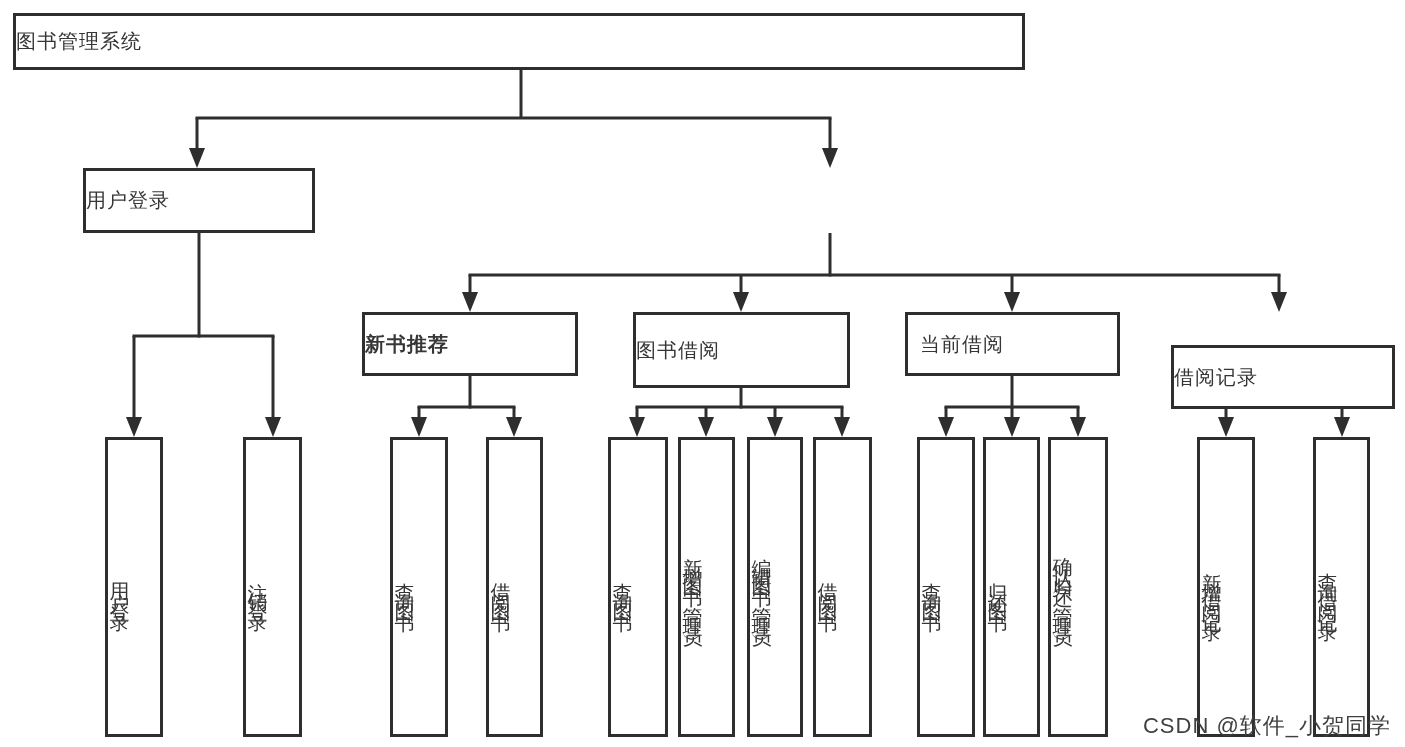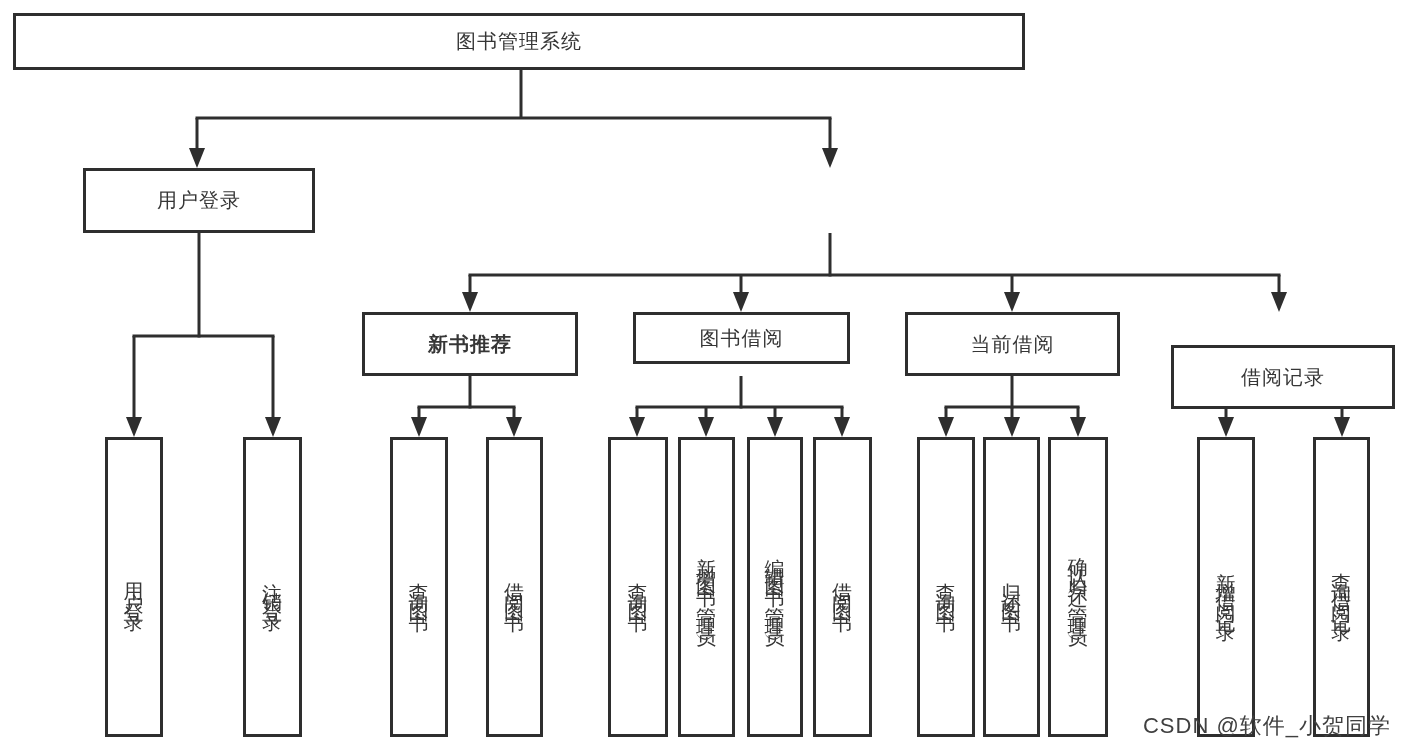--- a/index.html
+++ b/index.html
@@ -5,21 +5,21 @@
   html, body { margin:0; padding:0; background:#ffffff; }
   .canvas {
     position:relative; width:1405px; height:747px; background:#ffffff;
     font-family:"Liberation Sans","DejaVu Sans",sans-serif; overflow:hidden;
   }
   .connectors { position:absolute; left:0; top:0; width:1405px; height:747px; }
   .connectors line { stroke:#2e2e2e; stroke-width:3; }
   .connectors polygon { fill:#2e2e2e; stroke:none; }
   .node {
     position:absolute; background:#ffffff; border:3px solid #2e2e2e;
-    box-sizing:border-box; display:flex; align-items:center; justify-content:center;
+    box-sizing:border-box; display:flex; align-items:center; justify-content:flex-start;
     color:#363636;
   }
   .h-node span { font-size:20px; letter-spacing:1px; white-space:nowrap; }
   .v-node span {
     writing-mode:vertical-rl; text-orientation:mixed;
     font-size:20px; letter-spacing:10px; line-height:1.2; white-space:nowrap;
   }
   .watermark {
     position:absolute; right:14px; top:711px; font-size:22px;
     color:#404040; letter-spacing:1px; white-space:nowrap;
@@ -110,24 +110,24 @@
     <span>图书管理系统</span>
   </div>
 
   <div class="node h-node" style="left:83px; top:168px; width:232px; height:65px;">
     <span>用户登录</span>
   </div>
 
   <div class="node h-node" style="left:362px; top:312px; width:216px; height:64px;font-weight:bold;">
     <span>新书推荐</span>
   </div>
-  <div class="node h-node" style="left:633px; top:312px; width:217px; height:52px;">
+  <div class="node h-node" style="left:633px; top:312px; width:217px; height:76px;">
     <span>图书借阅</span>
   </div>
-  <div class="node h-node" style="left:905px; top:312px; width:215px; height:64px;">
+  <div class="node h-node" style="left:905px; top:312px; width:215px; height:64px;padding-left:12px;">
     <span>当前借阅</span>
   </div>
   <div class="node h-node" style="left:1171px; top:321px; width:224px; height:64px;margin-top:24px;">
     <span>借阅记录</span>
   </div>
 
   <div class="node v-node" style="left:105px; top:437px; width:58px; height:300px;">
     <span>用户登录</span>
   </div>
   <div class="node v-node" style="left:243px; top:437px; width:59px; height:300px;">

